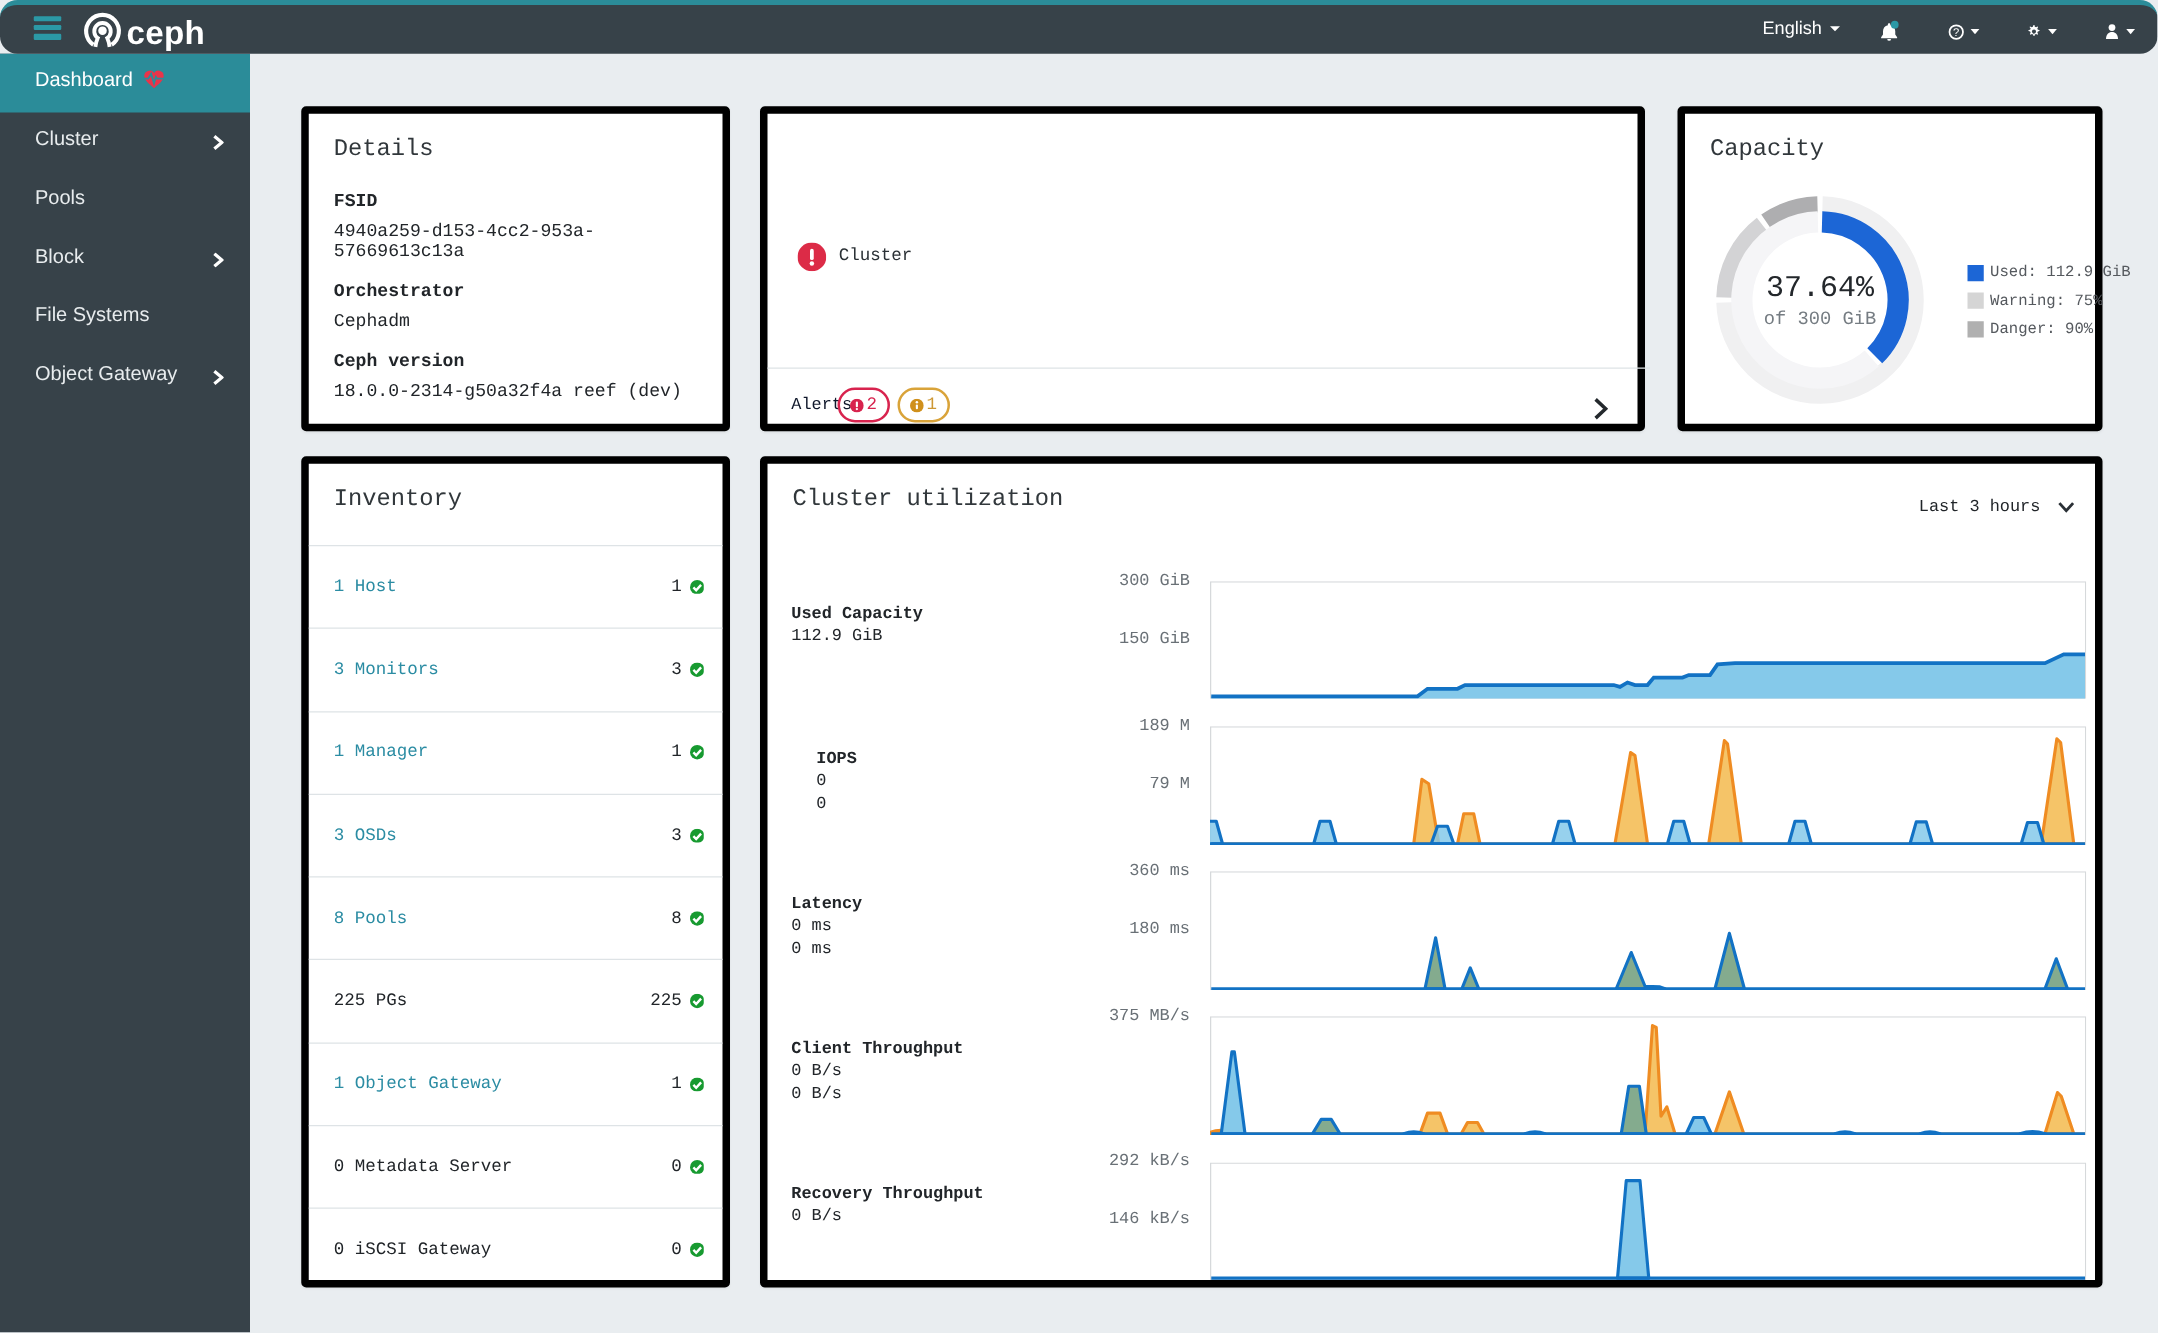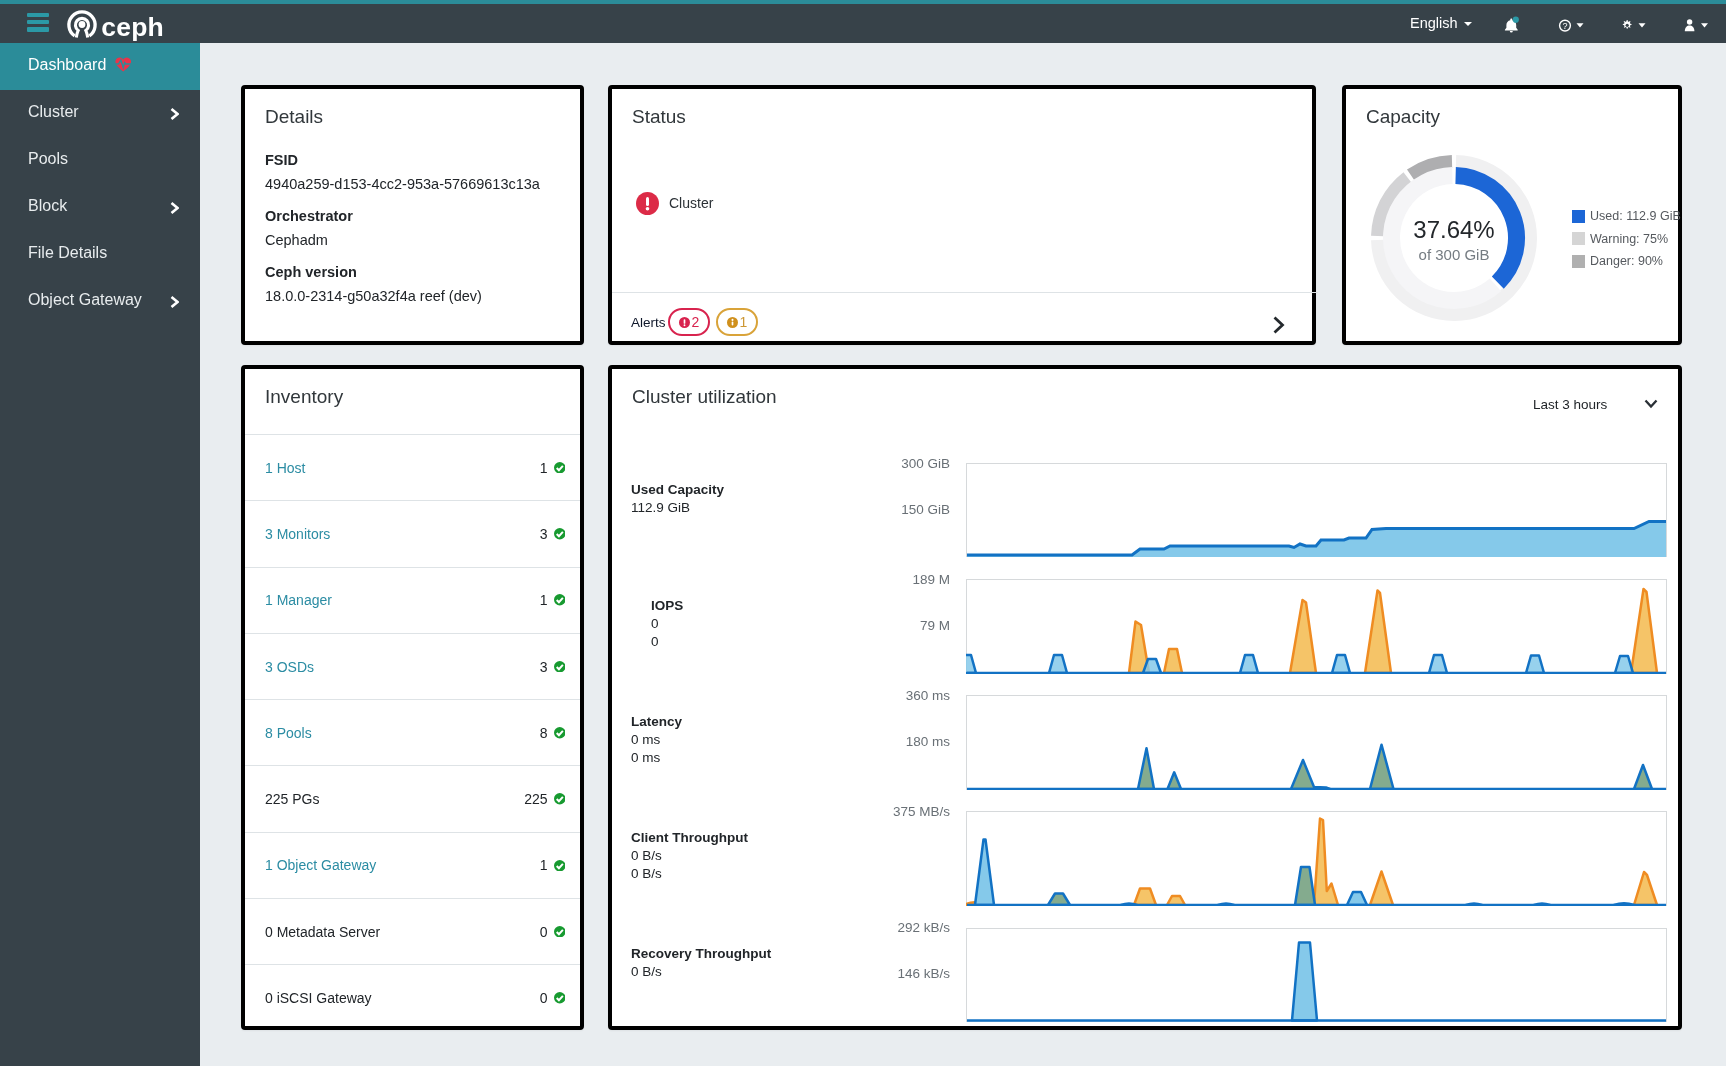--- a/index.html
+++ b/index.html
@@ -2,38 +2,38 @@
 <html><head>
 <meta charset="utf-8">
 <style>
   * { margin:0; padding:0; box-sizing:border-box; }
   html,body { width:1726px; height:1066px; overflow:hidden; }
   body { font-family:"Liberation Sans", sans-serif; background:#e9edf0; position:relative; }
   .abs { position:absolute; }
 
   
   #navbar { position:absolute; left:0; top:0; width:1726px; height:43px;
-    background:#374249; border-top:4px solid #2b8c99; z-index:5; }
+    background:#374249; border-top:4px solid #2b8c99; z-index:5;border-radius:14px; }
   #hamburger { position:absolute; left:27px; top:9px; width:22px; height:20px; }
   #hamburger span { display:block; height:4.2px; background:#2b99a6; border-radius:1px; margin-bottom:3px; }
   #cephlogo { position:absolute; left:64px; top:3px; }
   .nav-right { position:absolute; top:0; height:39px; color:#fff; font-size:15px; }
   .caret { display:inline-block; width:0; height:0; border-left:4px solid transparent;
     border-right:4px solid transparent; border-top:4px solid #fff; vertical-align:middle; margin-left:6px; }
 
   
   #sidebar { position:absolute; left:0; top:43px; width:200px; height:1023px; background:#374249; z-index:4; }
   .nav-item { position:relative; height:47px; line-height:43.5px; padding-left:28px;
     color:#e8ecee; font-size:16px; }
   .nav-item.active { background:#2b8c99; color:#fff; }
   .nav-chev { position:absolute; right:21px; top:50%; margin-top:-6px; }
 
   
-  .card { position:absolute; background:#fff; border:4px solid #000000; border-radius:4px;
-    box-shadow:0 1px 2px rgba(0,0,0,0.05); }
+  .card { position:absolute; background:#fff; border:6px solid #000000; border-radius:4px;
+    box-shadow:0 1px 2px rgba(0,0,0,0.05);font-family:Liberation Mono, monospace; }
   .card-title { font-size:19px; color:#31373b; }
 
   
   .inv-row { position:relative; height:66.3px; border-top:1px solid #dee3e6; font-size:14px;
     display:flex; align-items:center; padding:0 20px; color:#212529; }
   .inv-row a { color:#2b8ca3; text-decoration:none; }
   .inv-right { position:absolute; right:15px; display:flex; align-items:center; gap:6px; }
   .ylab { position:absolute; font-size:13.5px; color:#697076; text-align:right; width:80px; }
   .llab { position:absolute; font-size:13.5px; color:#212529; line-height:18px; }
   .llab b { font-weight:bold; }
@@ -99,44 +99,41 @@
       <path fill="none" stroke="#2b8c99" stroke-width="1.5" d="M-0.5 6.9 H3.6 L5.9 3.0 L8.2 10.6 L9.7 5.6 L10.6 6.9 H17"></path>
     </svg>
   </div>
   <div class="nav-item">Cluster<svg class="nav-chev" width="9" height="12" viewBox="0 0 9 12">
         <path d="M1.5 1 L7.5 6 L1.5 11" fill="none" stroke="#fff" stroke-width="2.6"></path>
       </svg></div>
   <div class="nav-item">Pools</div>
   <div class="nav-item">Block<svg class="nav-chev" width="9" height="12" viewBox="0 0 9 12">
         <path d="M1.5 1 L7.5 6 L1.5 11" fill="none" stroke="#fff" stroke-width="2.6"></path>
       </svg></div>
-  <div class="nav-item">File Details</div>
+  <div class="nav-item">File Systems</div>
   <div class="nav-item">Object Gateway<svg class="nav-chev" width="9" height="12" viewBox="0 0 9 12">
         <path d="M1.5 1 L7.5 6 L1.5 11" fill="none" stroke="#fff" stroke-width="2.6"></path>
       </svg></div>
 </div>
 
 <div class="card" style="left:241px; top:85px; width:343px; height:260px;">
   <div style="padding:17px 20px;">
     <div class="card-title">Details</div>
     <div style="margin-top:24px; font-size:14.5px; color:#212529;">
       <div style="font-weight:bold;">FSID</div>
       <div style="margin-top:8px;">4940a259-d153-4cc2-953a-57669613c13a</div>
       <div style="font-weight:bold; margin-top:16px;">Orchestrator</div>
       <div style="margin-top:8px;">Cephadm</div>
       <div style="font-weight:bold; margin-top:16px;">Ceph version</div>
       <div style="margin-top:8px;">18.0.0-2314-g50a32f4a reef (dev)</div>
     </div>
   </div>
 </div>
 
 <div class="card" style="left:608px; top:85px; width:708px; height:260px;">
-  <div style="padding:17px 20px;">
-    <div class="card-title">Status</div>
-  </div>
   <div class="abs" style="left:24px; top:103px;">
     <svg width="23" height="23" viewBox="0 0 23 23">
       <circle cx="11.5" cy="11.5" r="11.5" fill="#dc2b47"></circle>
       <rect x="10" y="5" width="3" height="9" rx="1.5" fill="#fff"></rect>
       <circle cx="11.5" cy="16.8" r="1.8" fill="#fff"></circle>
     </svg>
   </div>
   <div class="abs" style="left:57px; top:106px; font-size:14px; color:#2b3136;">Cluster</div>
   <div class="abs" style="left:0; top:203px; width:706px; border-top:1px solid #dee3e6;"></div>
   <div class="abs" style="left:19px; top:226px; font-size:13.5px; color:#0f172a;">Alerts</div>

